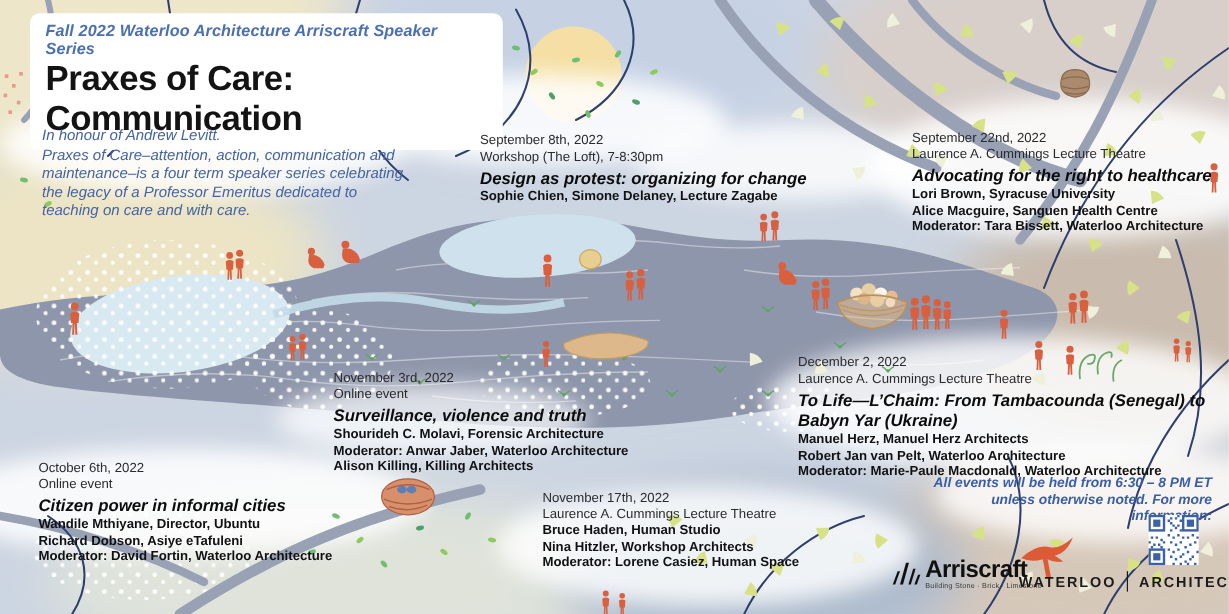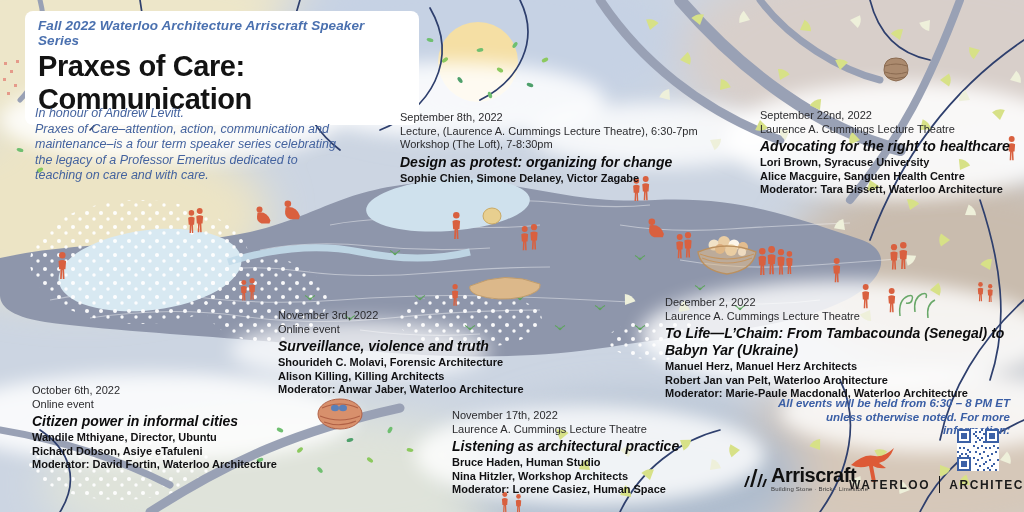--- a/index.html
+++ b/index.html
@@ -338,24 +338,23 @@
     <div class="main-title">Praxes of Care: Communication</div>
   </div>
 
   <div class="intro">
     <div>In honour of Andrew Levitt.</div>
     <div>Praxes of Care–attention, action, communication and maintenance–is a four term speaker series celebrating the legacy of a Professor Emeritus dedicated to teaching on care and with care.</div>
   </div>
 
   <div class="event ev-sep8">
     <div class="ev-date">September 8th, 2022</div>
-    <div class="ev-venue">Lecture, (Laurence A. Cummings Lecture Theatre), 6:30-7pm</div>
     <div class="ev-venue">Workshop (The Loft), 7-8:30pm</div>
     <div class="ev-title">Design as protest: organizing for change</div>
-    <div class="ev-person">Sophie Chien, Simone Delaney, Victor Zagabe</div>
+    <div class="ev-person">Sophie Chien, Simone Delaney, Lecture Zagabe</div>
   </div>
 
   <div class="event ev-sep22">
     <div class="ev-date">September 22nd, 2022</div>
     <div class="ev-venue">Laurence A. Cummings Lecture Theatre</div>
     <div class="ev-title">Advocating for the right to healthcare</div>
     <div class="ev-person">Lori Brown, Syracuse University</div>
     <div class="ev-person">Alice Macguire, Sanguen Health Centre</div>
     <div class="ev-person">Moderator: Tara Bissett, Waterloo Architecture</div>
   </div>
@@ -367,28 +366,27 @@
     <div class="ev-person">Wandile Mthiyane, Director, Ubuntu</div>
     <div class="ev-person">Richard Dobson, Asiye eTafuleni</div>
     <div class="ev-person">Moderator: David Fortin, Waterloo Architecture</div>
   </div>
 
   <div class="event ev-nov3">
     <div class="ev-date">November 3rd, 2022</div>
     <div class="ev-venue">Online event</div>
     <div class="ev-title">Surveillance, violence and truth</div>
     <div class="ev-person">Shourideh C. Molavi, Forensic Architecture</div>
+    <div class="ev-person">Moderator: Anwar Jaber, Waterloo Architecture</div>
     <div class="ev-person">Alison Killing, Killing Architects</div>
-    <div class="ev-person">Moderator: Anwar Jaber, Waterloo Architecture</div>
   </div>
 
   <div class="event ev-nov17">
     <div class="ev-date">November 17th, 2022</div>
     <div class="ev-venue">Laurence A. Cummings Lecture Theatre</div>
-    <div class="ev-title">Listening as architectural practice</div>
     <div class="ev-person">Bruce Haden, Human Studio</div>
     <div class="ev-person">Nina Hitzler, Workshop Architects</div>
     <div class="ev-person">Moderator: Lorene Casiez, Human Space</div>
   </div>
 
   <div class="event ev-dec2">
     <div class="ev-date">December 2, 2022</div>
     <div class="ev-venue">Laurence A. Cummings Lecture Theatre</div>
     <div class="ev-title">To Life—L’Chaim: From Tambacounda (Senegal) to Babyn Yar (Ukraine)</div>
     <div class="ev-person">Manuel Herz, Manuel Herz Architects</div>

